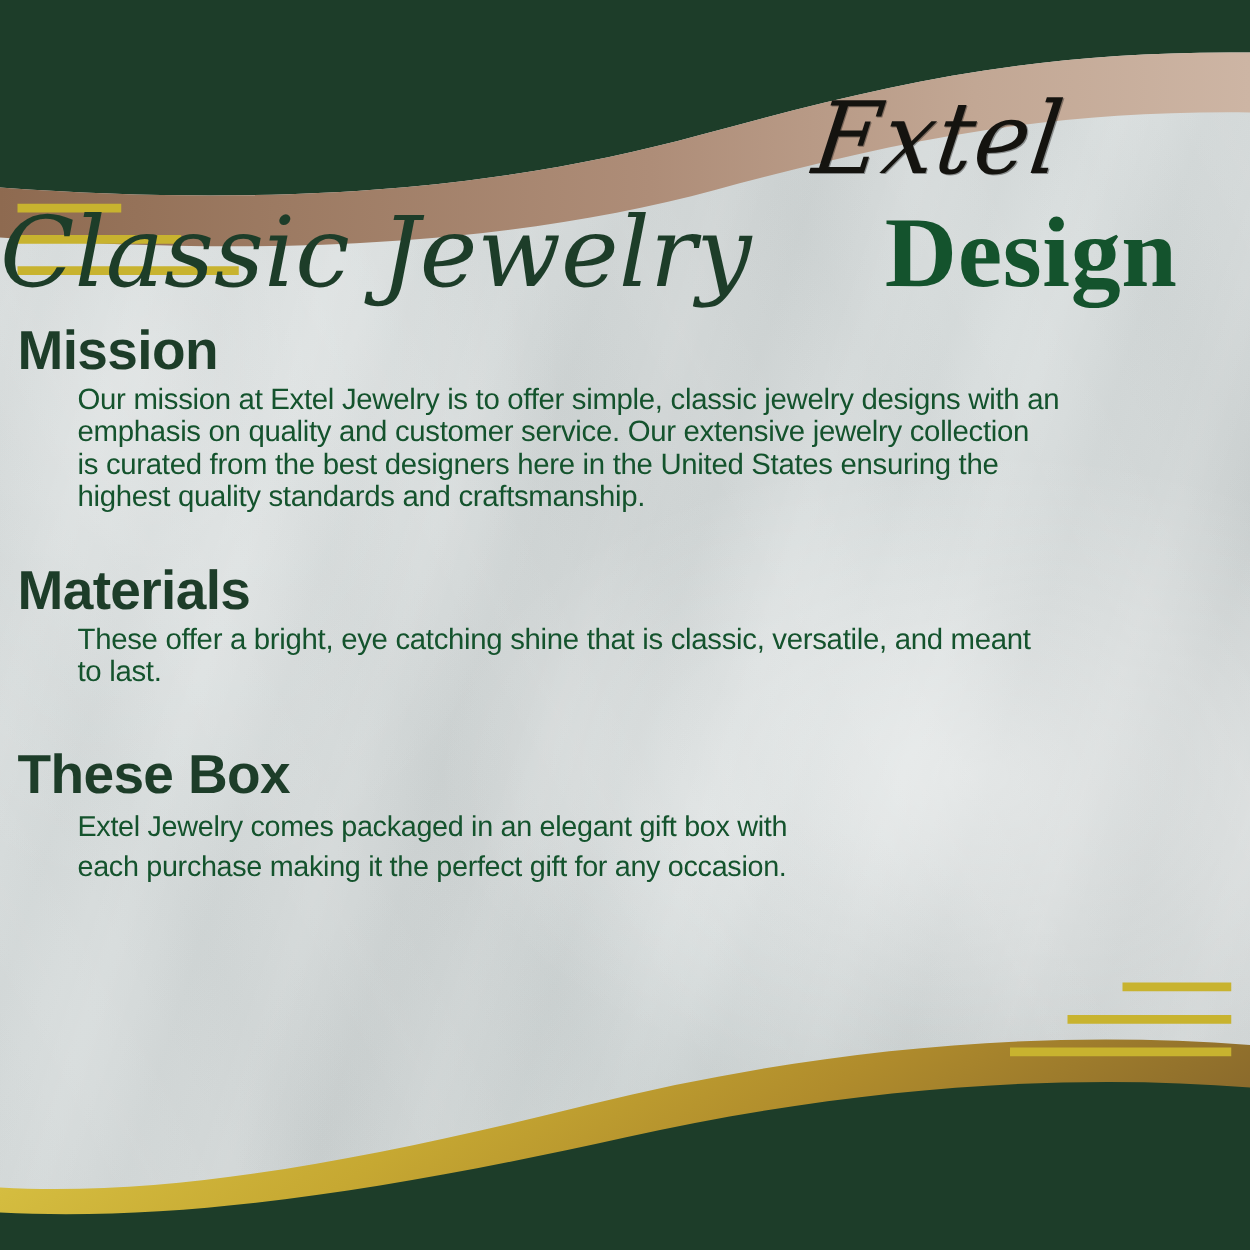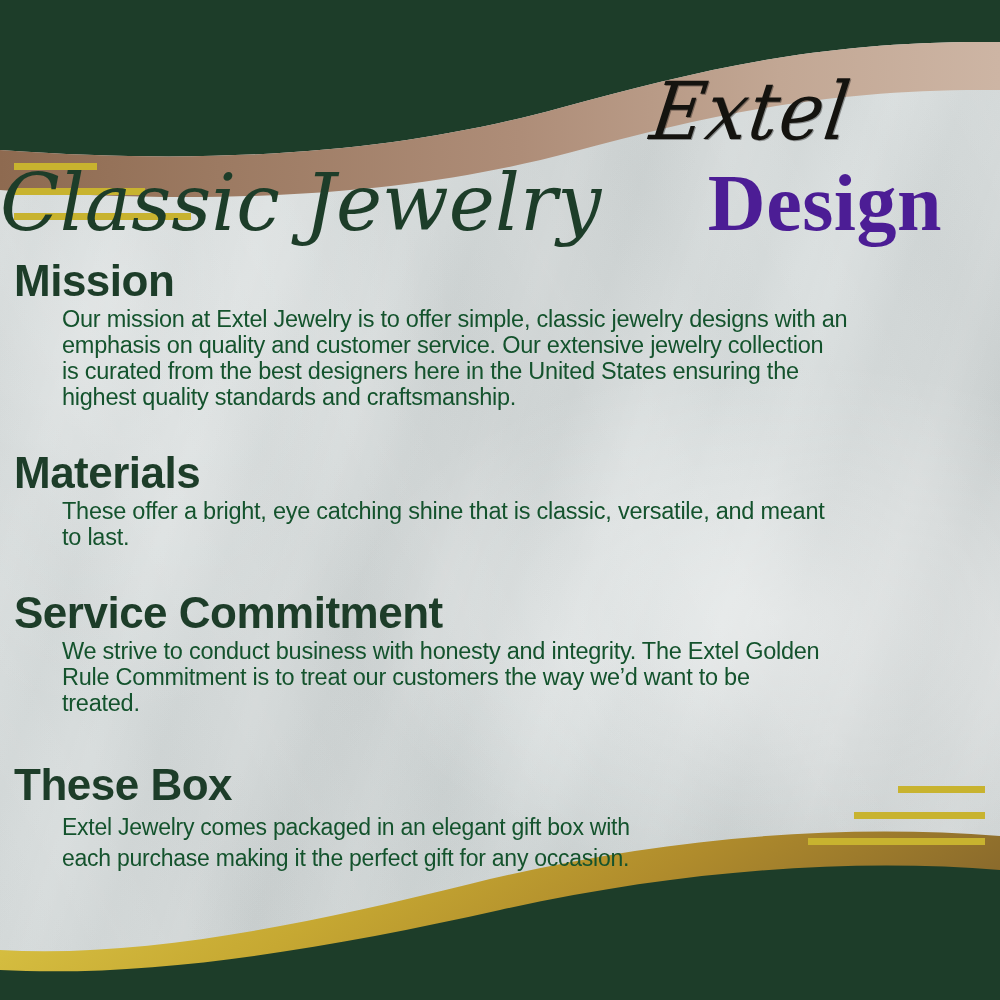--- a/index.html
+++ b/index.html
@@ -125,21 +125,21 @@
     line-height: 1;
     color: #1d3d29;
     letter-spacing: 0px;
   }
   .headline .hl-design {
     font-family: "Liberation Serif", serif;
     font-style: normal;
     font-weight: 700;
     font-size: 80px;
     line-height: 1;
-    color: #4c1d95;
+    color: #14532d;
     margin-left: 26px;
     letter-spacing: 0.5px;
   }
 
   
   .content {
     position: absolute;
     left: 0;
     top: 256px;
     width: 1000px;
@@ -237,28 +237,20 @@
     </div>
 
     <div class="section sec-materials">
       <h2 class="sec-heading">Materials</h2>
       <p class="sec-body">
         <span class="ln">These offer a bright, eye catching shine that is classic, versatile, and meant</span>
         <span class="ln">to last.</span>
       </p>
     </div>
 
-    <div class="section sec-service">
-      <h2 class="sec-heading">Service Commitment</h2>
-      <p class="sec-body">
-        <span class="ln">We strive to conduct business with honesty and integrity. The Extel Golden</span>
-        <span class="ln">Rule Commitment is to treat our customers the way we’d want to be</span>
-        <span class="ln">treated.</span>
-      </p>
-    </div>
 
     <div class="section sec-giftbox">
       <h2 class="sec-heading">These Box</h2>
       <p class="sec-body">
         <span class="ln">Extel Jewelry comes packaged in an elegant gift box with</span>
         <span class="ln">each purchase making it the perfect gift for any occasion.</span>
       </p>
     </div>
 
   </div>

